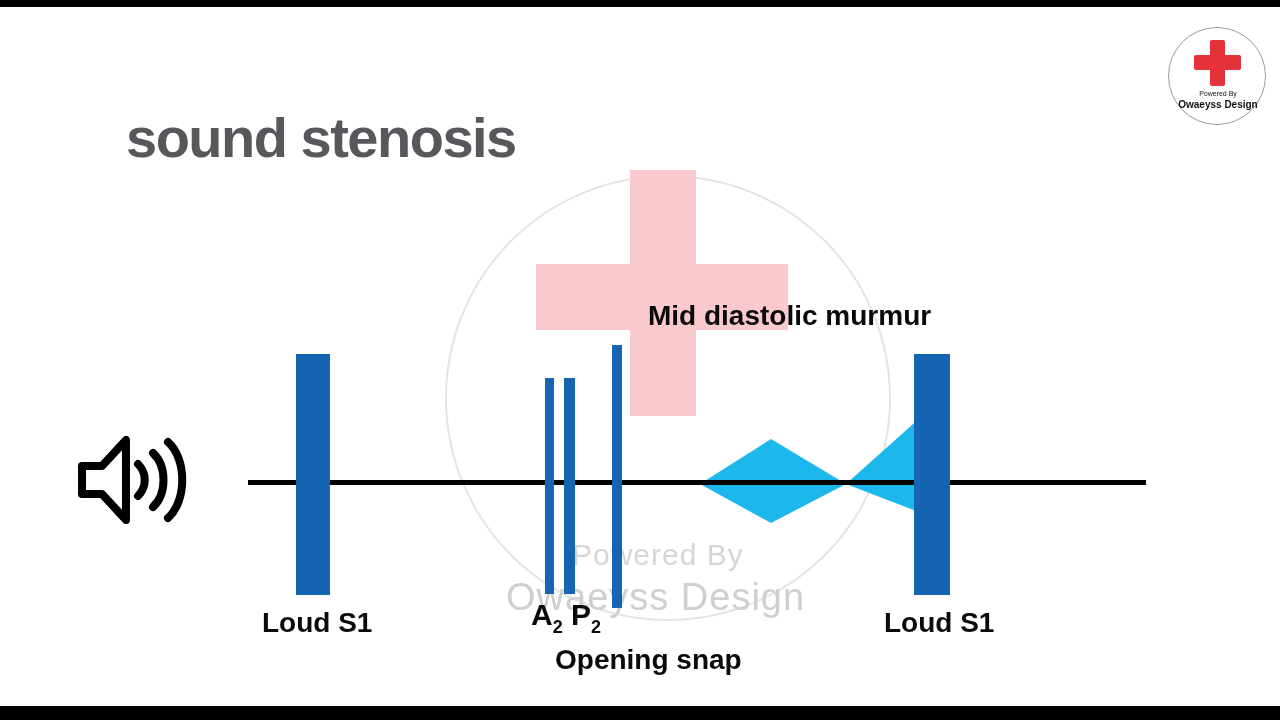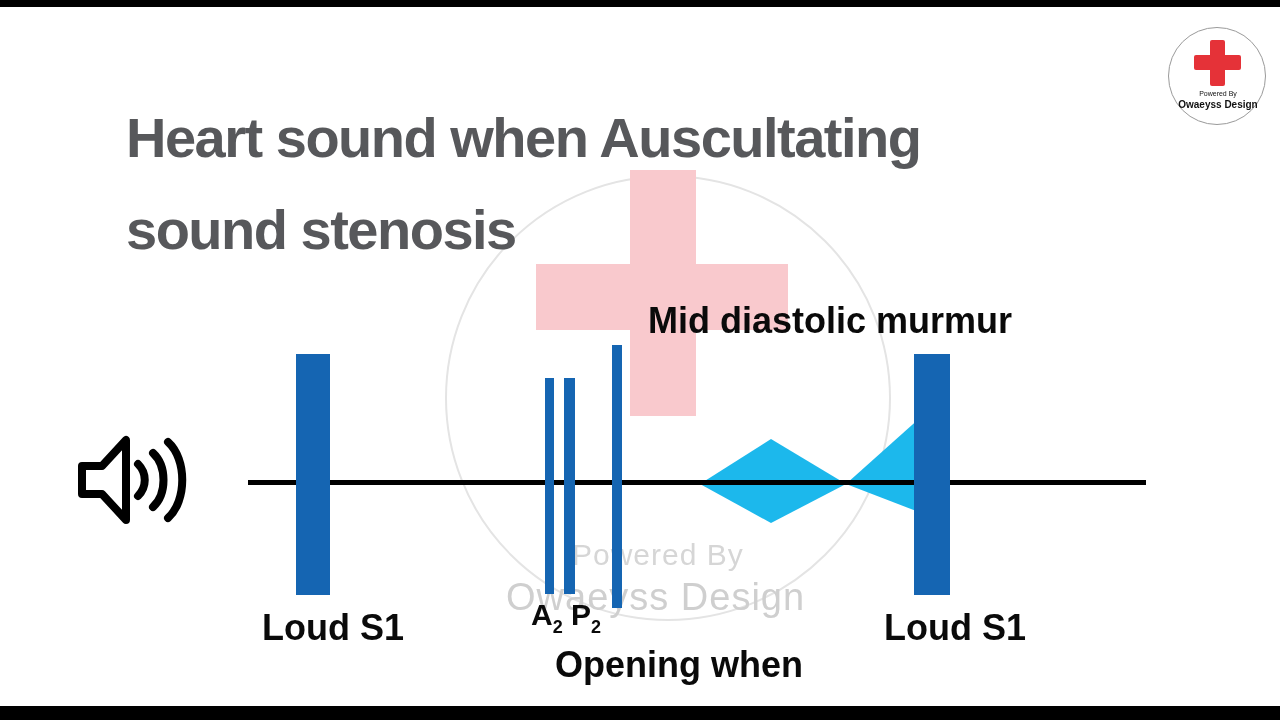--- a/index.html
+++ b/index.html
@@ -21,21 +21,21 @@
   
   #watermark-svg{position:absolute;left:0;top:0;z-index:1;}
   .wm-text{position:absolute;z-index:1;color:#d6d6d6;}
   #wm-powered{left:572px;top:538px;font-size:30px;letter-spacing:1px;}
   #wm-brand{left:506px;top:576px;font-size:38px;color:#cfcfcf;letter-spacing:1px;}
 
   
   #diagram-svg{position:absolute;left:0;top:0;z-index:3;}
   .dlabel{
     position:absolute;z-index:4;color:#0a0a0a;
-    font-weight:700;font-size:36px;white-space:nowrap;
+    font-weight:700;font-size:28px;white-space:nowrap;
   }
   #label-murmur{left:648px;top:300px;}
   #label-s1-left{left:262px;top:607px;}
   #label-s1-right{left:884px;top:607px;}
   #label-a2p2{left:531px;top:598px;font-size:30px;}
   #label-a2p2 .sub{font-size:18px;vertical-align:-8px;font-weight:700;}
   #label-os{left:555px;top:644px;}
 
   
   #speaker{position:absolute;left:76px;top:424px;z-index:4;}
@@ -64,21 +64,20 @@
 
 <svg id="watermark-svg" width="1280" height="720" viewBox="0 0 1280 720">
   <circle cx="668" cy="398" r="222" fill="none" stroke-width="2" stroke="#e4e4e4"></circle>
   <rect x="630" y="170" width="66" height="246" fill="#f9c9cd"></rect>
   <rect x="536" y="264" width="252" height="66" fill="#f9c9cd"></rect>
 </svg>
 <div class="wm-text" id="wm-powered">Powered By</div>
 <div class="wm-text" id="wm-brand">Owaeyss Design</div>
 
 <div id="title">
-  <div>Heart sound when Auscultating</div>
   <div>sound stenosis</div>
 </div>
 
 <svg id="speaker" width="112" height="112" viewBox="0 0 112 112">
   <polygon points="6,42 26,42 50,16 50,96 26,70 6,70" fill="#ffffff" stroke="#000000" stroke-width="8" stroke-linejoin="round"></polygon>
   <path d="M62 40 C71 49 71 63 62 72" fill="none" stroke="#000000" stroke-width="8" stroke-linecap="round"></path>
   <path d="M77 29 C91 42 91 70 77 83" fill="none" stroke="#000000" stroke-width="8" stroke-linecap="round"></path>
   <path d="M92 18 C111 35 111 77 92 94" fill="none" stroke="#000000" stroke-width="8" stroke-linecap="round"></path>
 </svg>
 
@@ -96,21 +95,21 @@
   <rect x="914" y="354" width="36" height="241" fill="#1565b2"></rect>
 </svg>
 
 <div class="dlabel" id="label-murmur">Mid diastolic murmur</div>
 <div class="dlabel" id="label-s1-left">Loud S1</div>
 <div class="dlabel" id="label-s1-right">Loud S1</div>
 <div class="dlabel" id="label-a2p2">
   <span>A</span><span class="sub">2</span>
   <span>P</span><span class="sub">2</span>
 </div>
-<div class="dlabel" id="label-os">Opening when</div>
+<div class="dlabel" id="label-os">Opening snap</div>
 
 <div id="logo">
   <svg id="logo-cross-svg" width="96" height="96" viewBox="0 0 96 96">
     <rect x="41" y="12" width="15" height="46" rx="2" fill="#e53238"></rect>
     <rect x="25" y="27" width="47" height="15" rx="2" fill="#e53238"></rect>
   </svg>
   <div id="logo-powered">Powered By</div>
   <div id="logo-brand">Owaeyss Design</div>
 </div>
 

